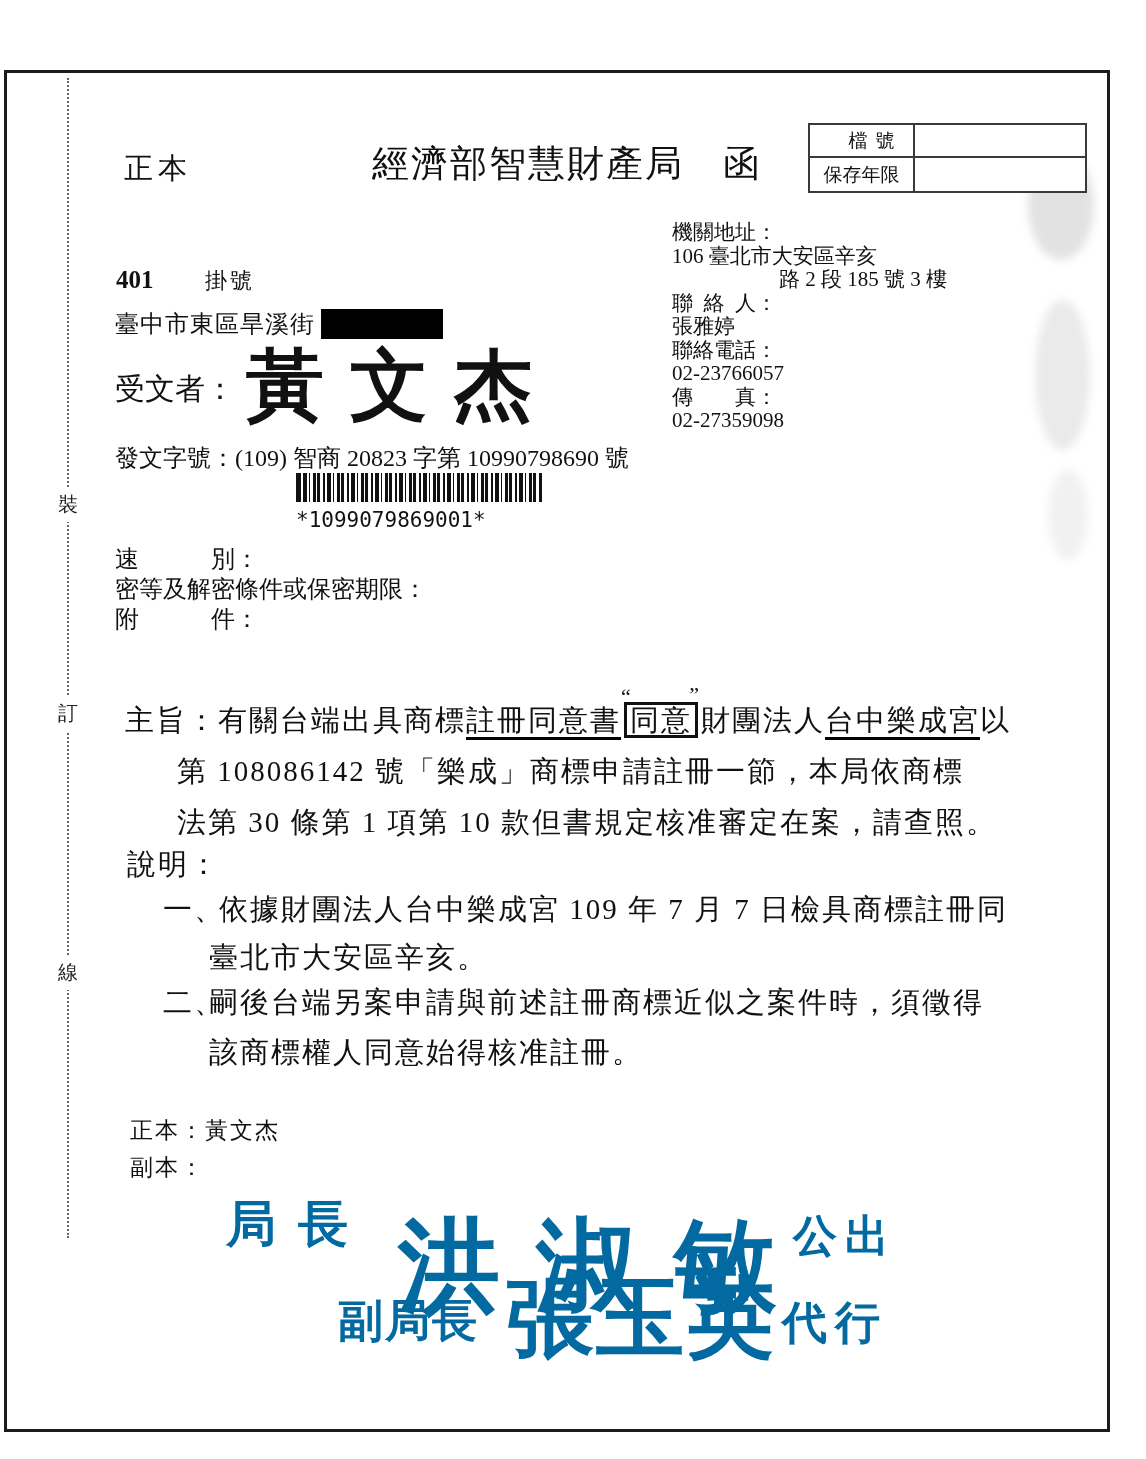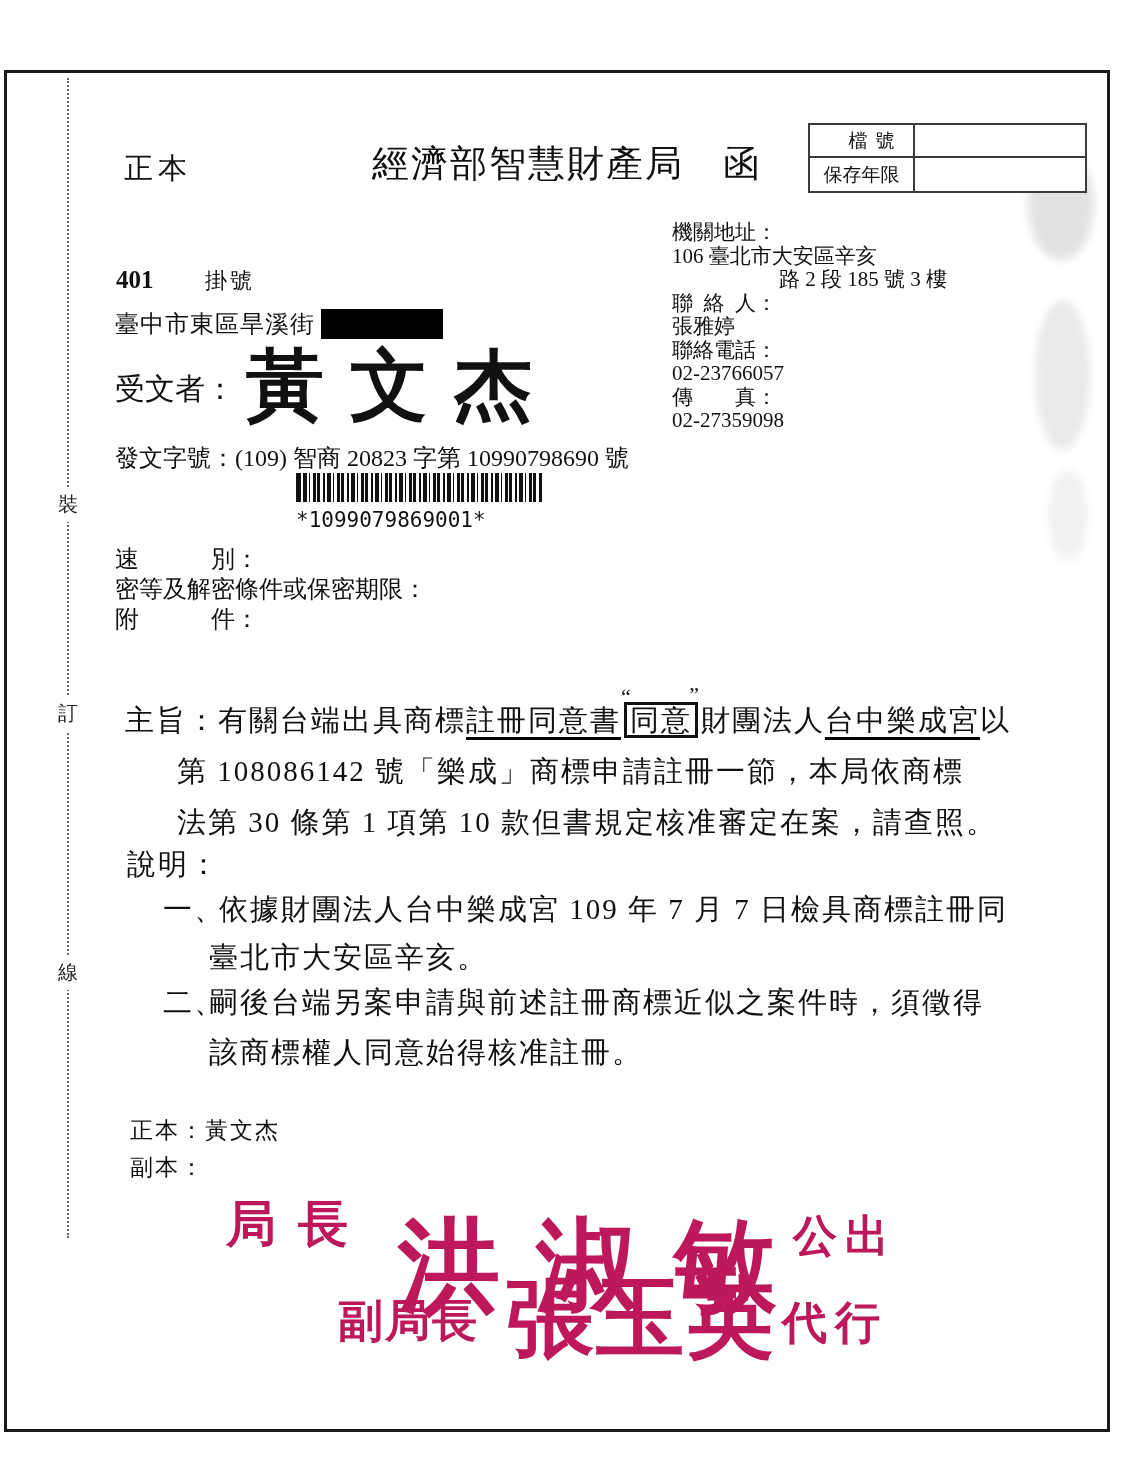--- a/index.html
+++ b/index.html
@@ -52,21 +52,21 @@
   .it-tx2{left:209px;top:986px;}
   .it-tx2b{left:209px;top:1036px;}
   .ul{border-bottom:3px solid #000;padding-bottom:1px;}
   .boxed{position:relative;display:inline-block;border:3px solid #111;padding:0 3px;margin:0 3px;line-height:1.05;}
   .mk{position:absolute;font-size:22px;letter-spacing:0;color:#111;}
   .mkl{left:-6px;top:-20px;}
   .mkr{right:-4px;top:-22px;}
   
   .orig-to{left:130px;top:1118px;font-size:23px;letter-spacing:2px;}
   .copy-to{left:130px;top:1155px;font-size:23px;letter-spacing:2px;}
-  .sig{font-weight:bold;color:#be185d;}
+  .sig{font-weight:bold;color:#0369a1;}
   .sig-t1{left:226px;top:1196px;font-size:50px;letter-spacing:22px;}
   .sig-n1{left:398px;top:1163px;font-size:102px;letter-spacing:36px;margin-top:45px;}
   .sig-o1{left:793px;top:1212px;font-size:44px;letter-spacing:8px;}
   .sig-t2{left:338px;top:1296px;font-size:45px;letter-spacing:2px;}
   .sig-n2{left:506px;top:1268px;font-size:88px;letter-spacing:2px;}
   .sig-o2{left:782px;top:1298px;font-size:45px;letter-spacing:8px;}
   
   .smudge{position:absolute;border-radius:50%;filter:blur(4px);z-index:0;}
   .sm1{left:1028px;top:150px;width:66px;height:110px;background:rgba(150,150,150,0.28);}
   .sm2{left:1035px;top:300px;width:55px;height:150px;background:rgba(160,160,160,0.22);}

